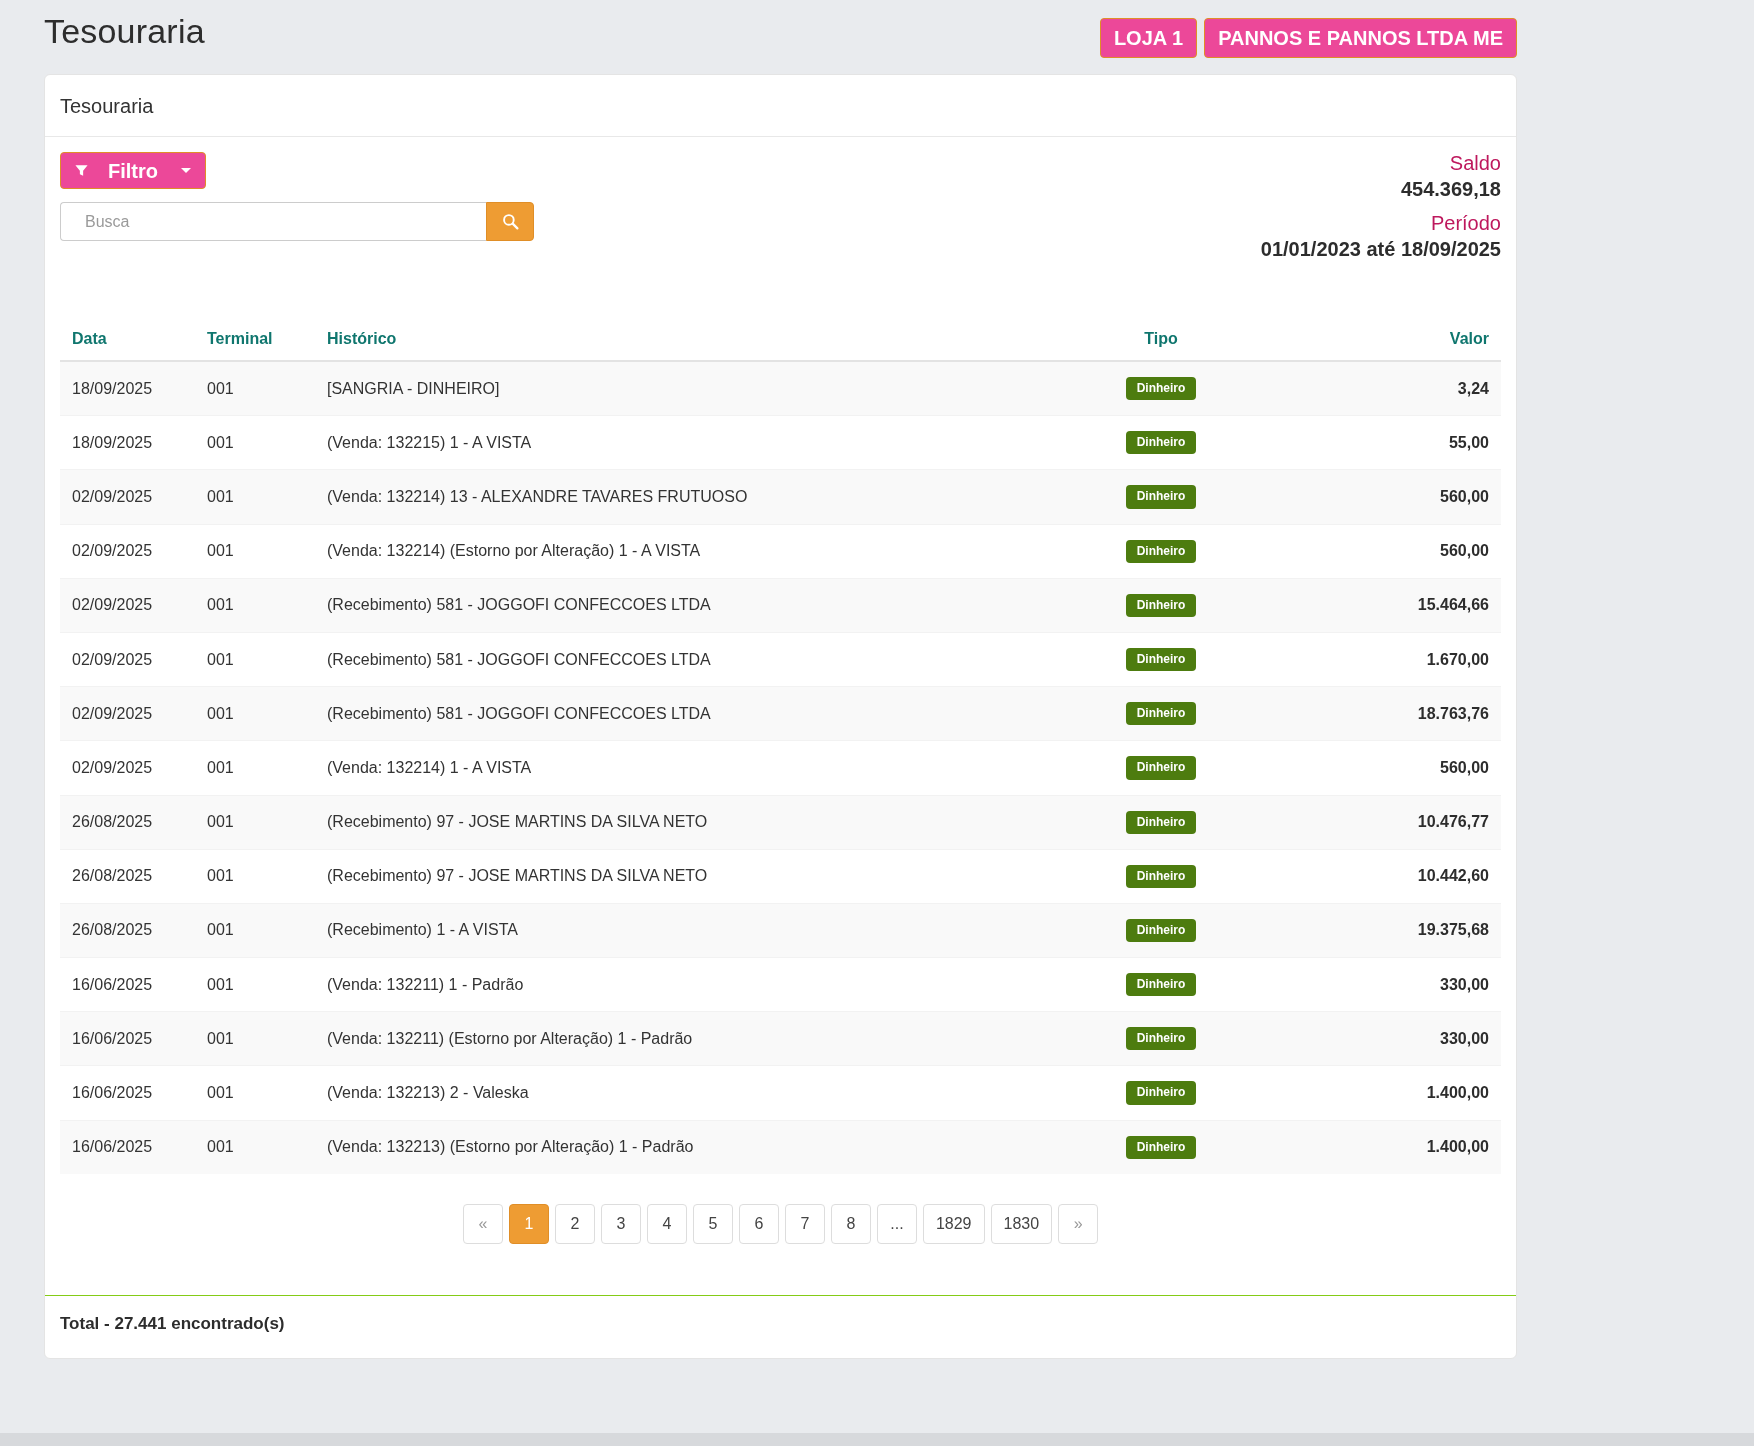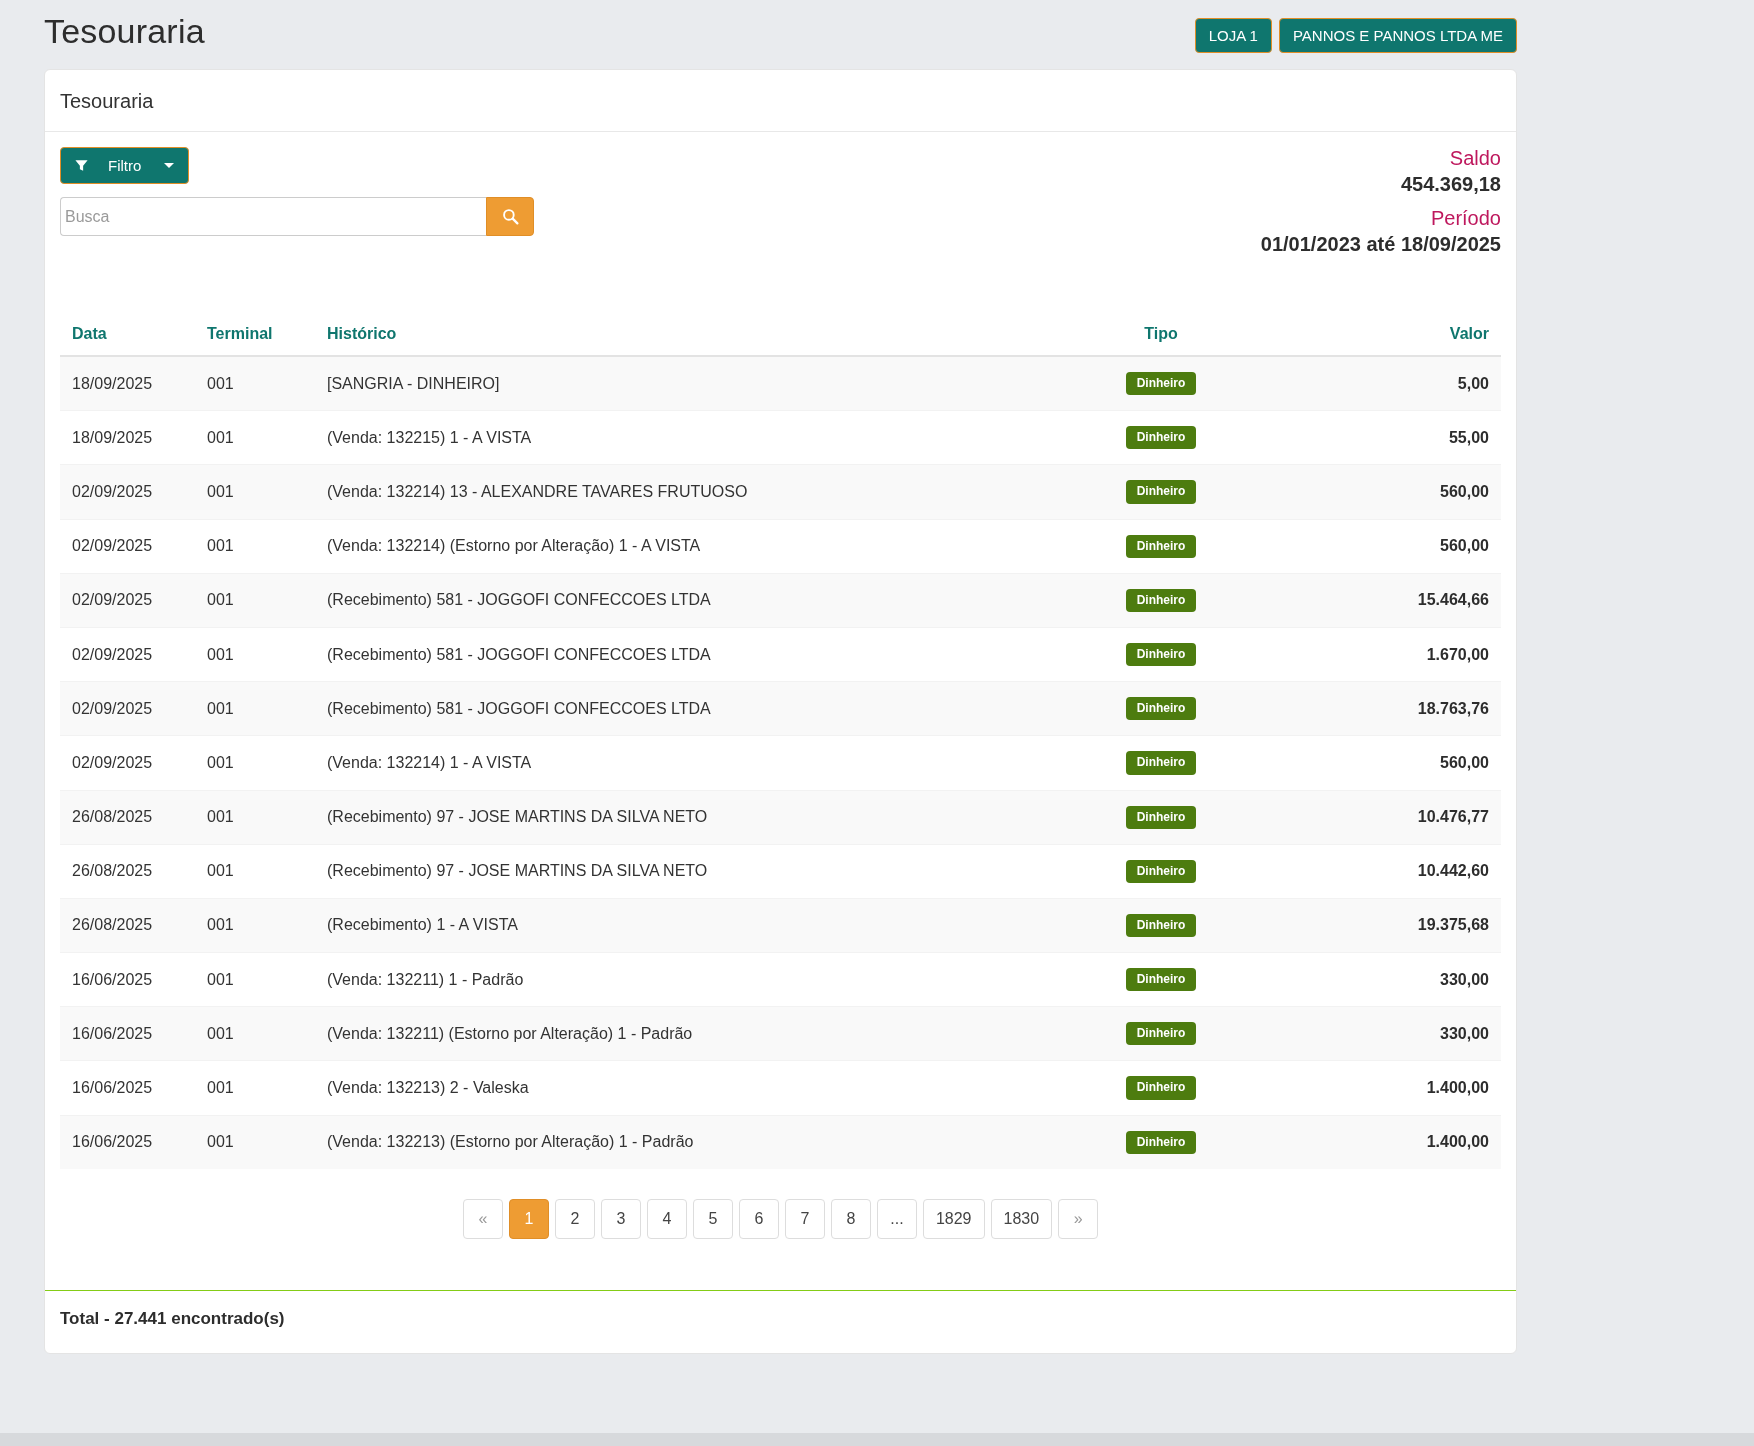--- a/index.html
+++ b/index.html
@@ -9,39 +9,39 @@
     color: #333;
   }
   body { min-height: 1446px; position: relative; }
 
   .container { width: 1473px; margin-left: 44px; padding-top: 12px; }
 
   .topbar { display: flex; justify-content: space-between; align-items: flex-start; margin-bottom: 16px; }
   .page-title { font-size: 34px; font-weight: 400; color: #2d2d2d; letter-spacing: 0.2px; }
   .topbar-buttons { display: flex; gap: 7px; padding-top: 6px; }
   .btn-orange {
-    background: #0f766e; border: 1px solid #e08e27; color: #fff;
-    font-weight: 400; font-size: 15px; padding: 9px 13px; border-radius: 4px;
+    background: #ec4899; border: 1px solid #e08e27; color: #fff;
+    font-weight: 700; font-size: 20px; padding: 9px 13px; border-radius: 4px;
     cursor: pointer; font-family: inherit; line-height: 1;
   }
 
   .card { background: #fff; border: 1px solid #e4e4e4; border-radius: 6px; }
   .card-header { padding: 20px 15px 18px; border-bottom: 1px solid #e8e8e8; font-size: 20px; color: #333; font-weight: 400; }
   .card-body { padding: 15px; }
 
   .filters-row { display: flex; justify-content: space-between; align-items: flex-start; }
   .btn-filter { display: inline-flex; align-items: center; gap: 20px; height: 37px; padding: 0 14px; }
   .caret {
     display: inline-block; width: 0; height: 0; margin-left: 3px;
     border-left: 5px solid transparent; border-right: 5px solid transparent; border-top: 5px solid #fff;
   }
   .search-group { display: flex; margin-top: 13px; }
   .search-input {
     width: 426px; height: 39px; border: 1px solid #ccc; border-right: none;
-    border-radius: 4px 0 0 4px; padding: 0 4px; font-size: 16px; color: #555; font-family: inherit; outline: none;
+    border-radius: 4px 0 0 4px; padding: 0 24px; font-size: 16px; color: #555; font-family: inherit; outline: none;
   }
   .search-input::placeholder { color: #9a9a9a; }
   .btn-search {
     width: 48px; height: 39px; border-radius: 0 4px 4px 0; border: 1px solid #e08e27;
     background: #ee9c33; display: flex; align-items: center; justify-content: center; cursor: pointer;
   }
 
   .summary { text-align: right; }
   .summary-label { font-size: 20px; color: #be185d; }
   .summary-value { font-size: 20px; font-weight: 700; color: #2d2d2d; margin: 3px 0 11px; }
@@ -134,21 +134,21 @@
           </thead>
           <tbody>
 
           <tr>
                 <td class="col-data">18/09/2025</td>
                 <td class="col-terminal">001</td>
                 <td class="col-historico">[SANGRIA - DINHEIRO]</td>
                 <td class="col-tipo">
                   <span class="badge">Dinheiro</span>
                 </td>
-                <td class="col-valor">5,00</td>
+                <td class="col-valor">3,24</td>
               </tr>
               <tr>
                 <td class="col-data">18/09/2025</td>
                 <td class="col-terminal">001</td>
                 <td class="col-historico">(Venda: 132215) 1 - A VISTA</td>
                 <td class="col-tipo">
                   <span class="badge">Dinheiro</span>
                 </td>
                 <td class="col-valor">55,00</td>
               </tr>

